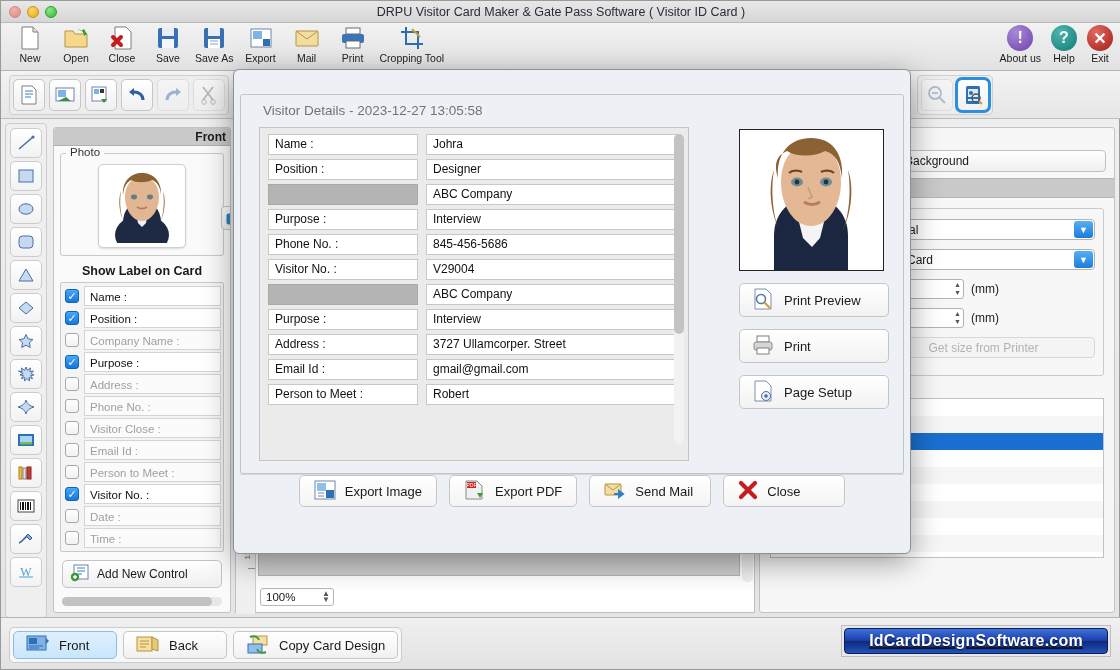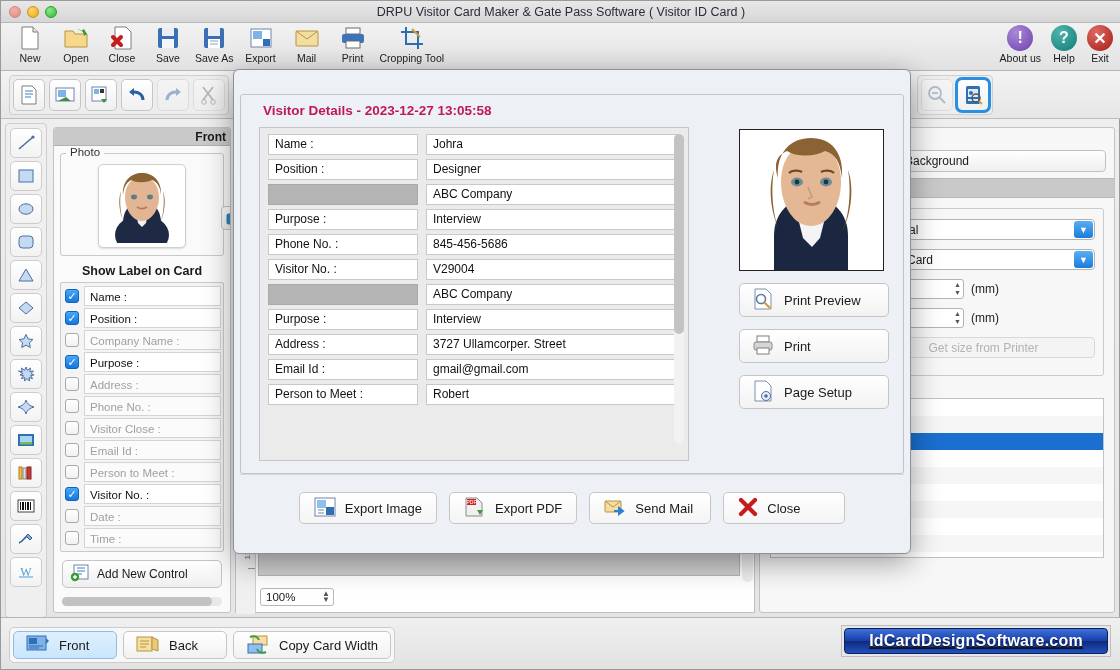--- a/index.html
+++ b/index.html
@@ -246,21 +246,21 @@
   .dlg-body { position: relative; padding: 6px; height: 460px; }
   .tabstrip { position: relative; height: 24px; margin-top: 35px; }
   .tabsel {
     position: absolute; left: 6px; top: 0; padding: 3px 10px; font-size: 12px;
     background: #eef1f5; border: 3px solid #2a93e8; border-radius: 3px; line-height: 14px;
   }
   .tabpanel {
     position: absolute; left: 6px; right: 6px; top: 24px; bottom: 56px;
     border: 1px solid #c1c5c9; border-radius: 3px; background: #edf1f5;
   }
-  .dlg-heading { font-weight: bold; font-size: 13.5px; padding: 8px 0 0 22px; color: #be185d; }
+  .dlg-heading { font-weight: normal; font-size: 13.5px; padding: 8px 0 0 22px; color: #737373; }
   .fieldscroll {
     position: absolute; left: 18px; top: 32px; width: 430px; bottom: 12px;
     background: #ebebeb; border: 1px solid #c5c5c5;
   }
   .fieldinner { padding: 6px 8px 6px 8px; }
   .frowf { display: flex; gap: 8px; margin-bottom: 4px; }
   .flab {
     width: 150px; height: 21px; background: #fff; border: 1px solid #c8c8c8;
     font-size: 12px; line-height: 19px; padding-left: 6px; color: #111;
   }
@@ -278,21 +278,21 @@
   .dphoto {
     width: 145px; height: 142px; background: #fff; border: 1px solid #222; overflow: hidden;
   }
   .actbtn {
     margin-top: 12px; height: 34px; background: linear-gradient(#ffffff,#f2f2f2);
     border: 1px solid #c5c5c5; border-radius: 5px; display: flex; align-items: center;
     gap: 10px; padding-left: 12px; font-size: 13px;
   }
   .dlg-footer {
     position: absolute; left: 6px; right: 6px; bottom: 6px; height: 50px;
-    display: flex; align-items: flex-end; justify-content: center; gap: 12px;
+    display: flex; align-items: flex-start; justify-content: center; gap: 12px;
     border-top: 1px solid #d5d8dc;
   }
   .footbtn {
     height: 32px; min-width: 122px; background: linear-gradient(#ffffff,#f4f4f4);
     border: 1px solid #c6c6c6; border-radius: 5px; display: flex; align-items: center;
     gap: 9px; padding: 0 14px; font-size: 13px;
   }
 
   
   #bottombar {
@@ -969,21 +969,21 @@
           </svg>
         <span>Back</span>
       </div>
       <div class="bbbtn">
         <svg width="24" height="20" viewBox="0 0 24 20">
             <rect x="7" y="1" width="14" height="9" fill="#f6dfa2" stroke="#b79441"></rect>
             <rect x="2" y="9" width="14" height="9" fill="#8fc0ea" stroke="#3a6fb5"></rect>
             <path d="M4 2c4-2 8 0 9 3" fill="none" stroke="#3f9a3f" stroke-width="2"></path>
             <path d="M20 17c-4 2-8 0-9-3" fill="none" stroke="#3f9a3f" stroke-width="2"></path>
           </svg>
-        <span>Copy Card Width</span>
+        <span>Copy Card Design</span>
       </div>
     </div>
     <div class="brandbox">
       <div class="brand">IdCardDesignSoftware.com</div>
     </div>
   </div>
 
 </div>
 
 </body></html>

